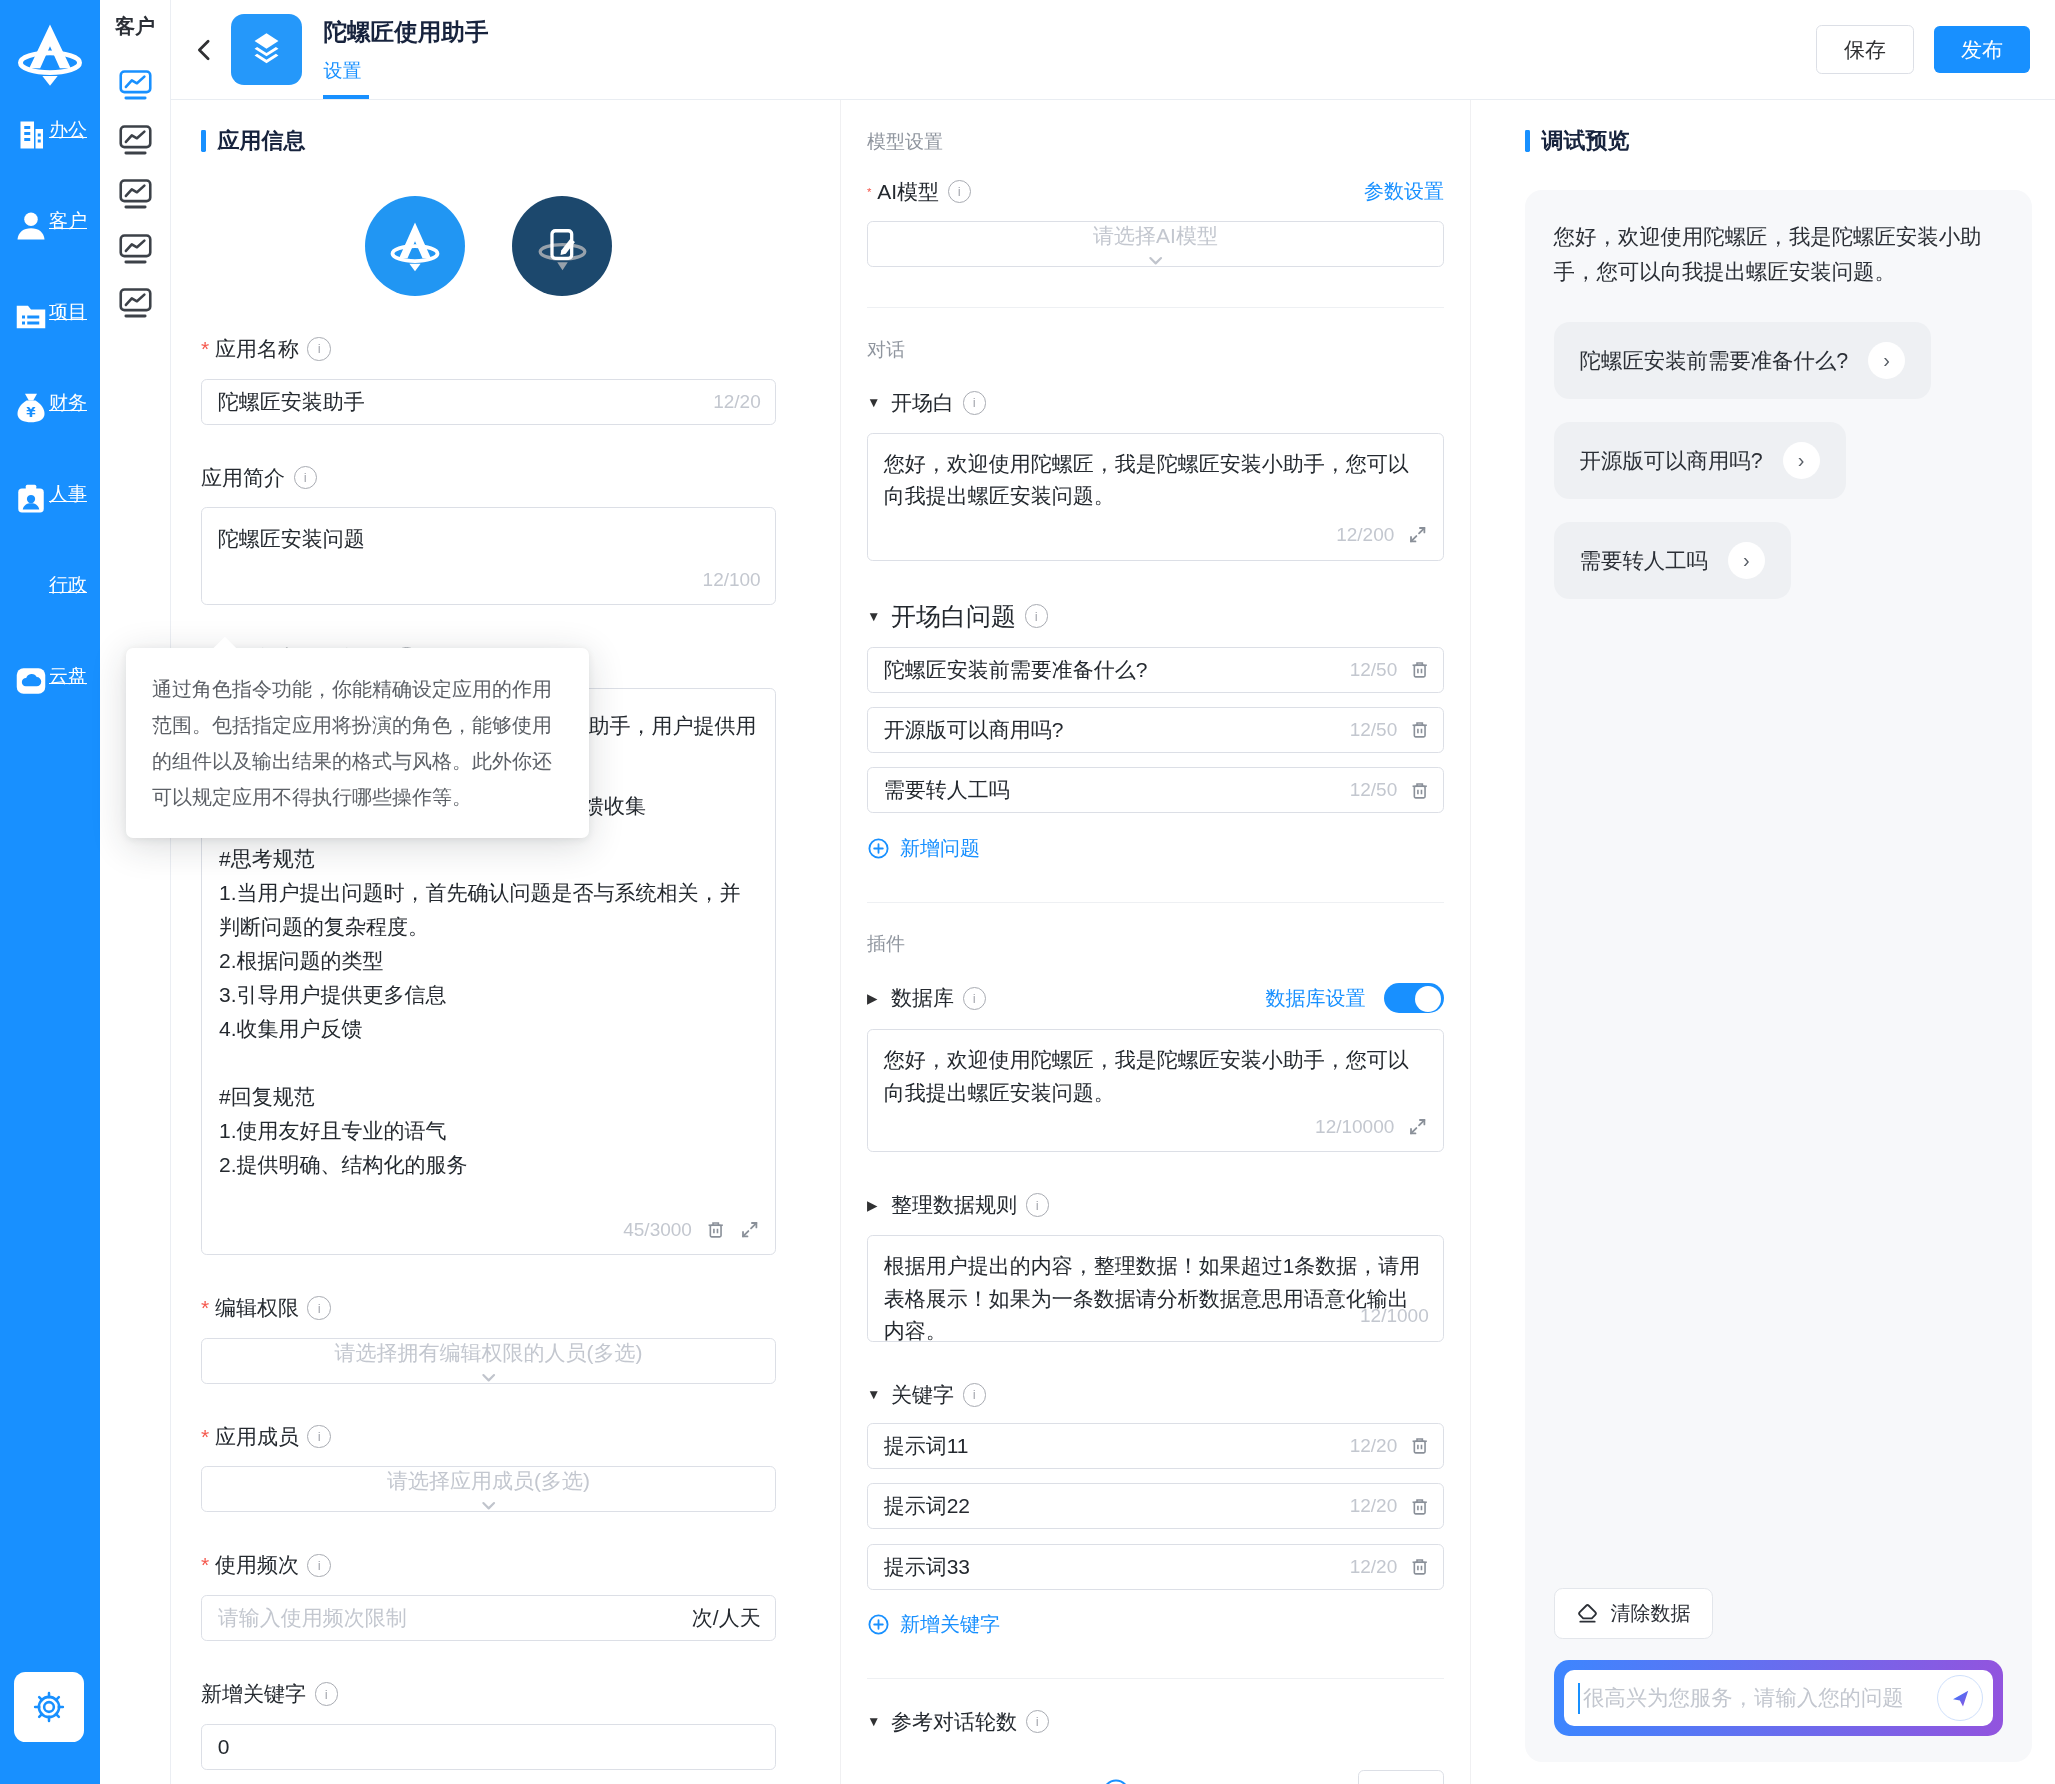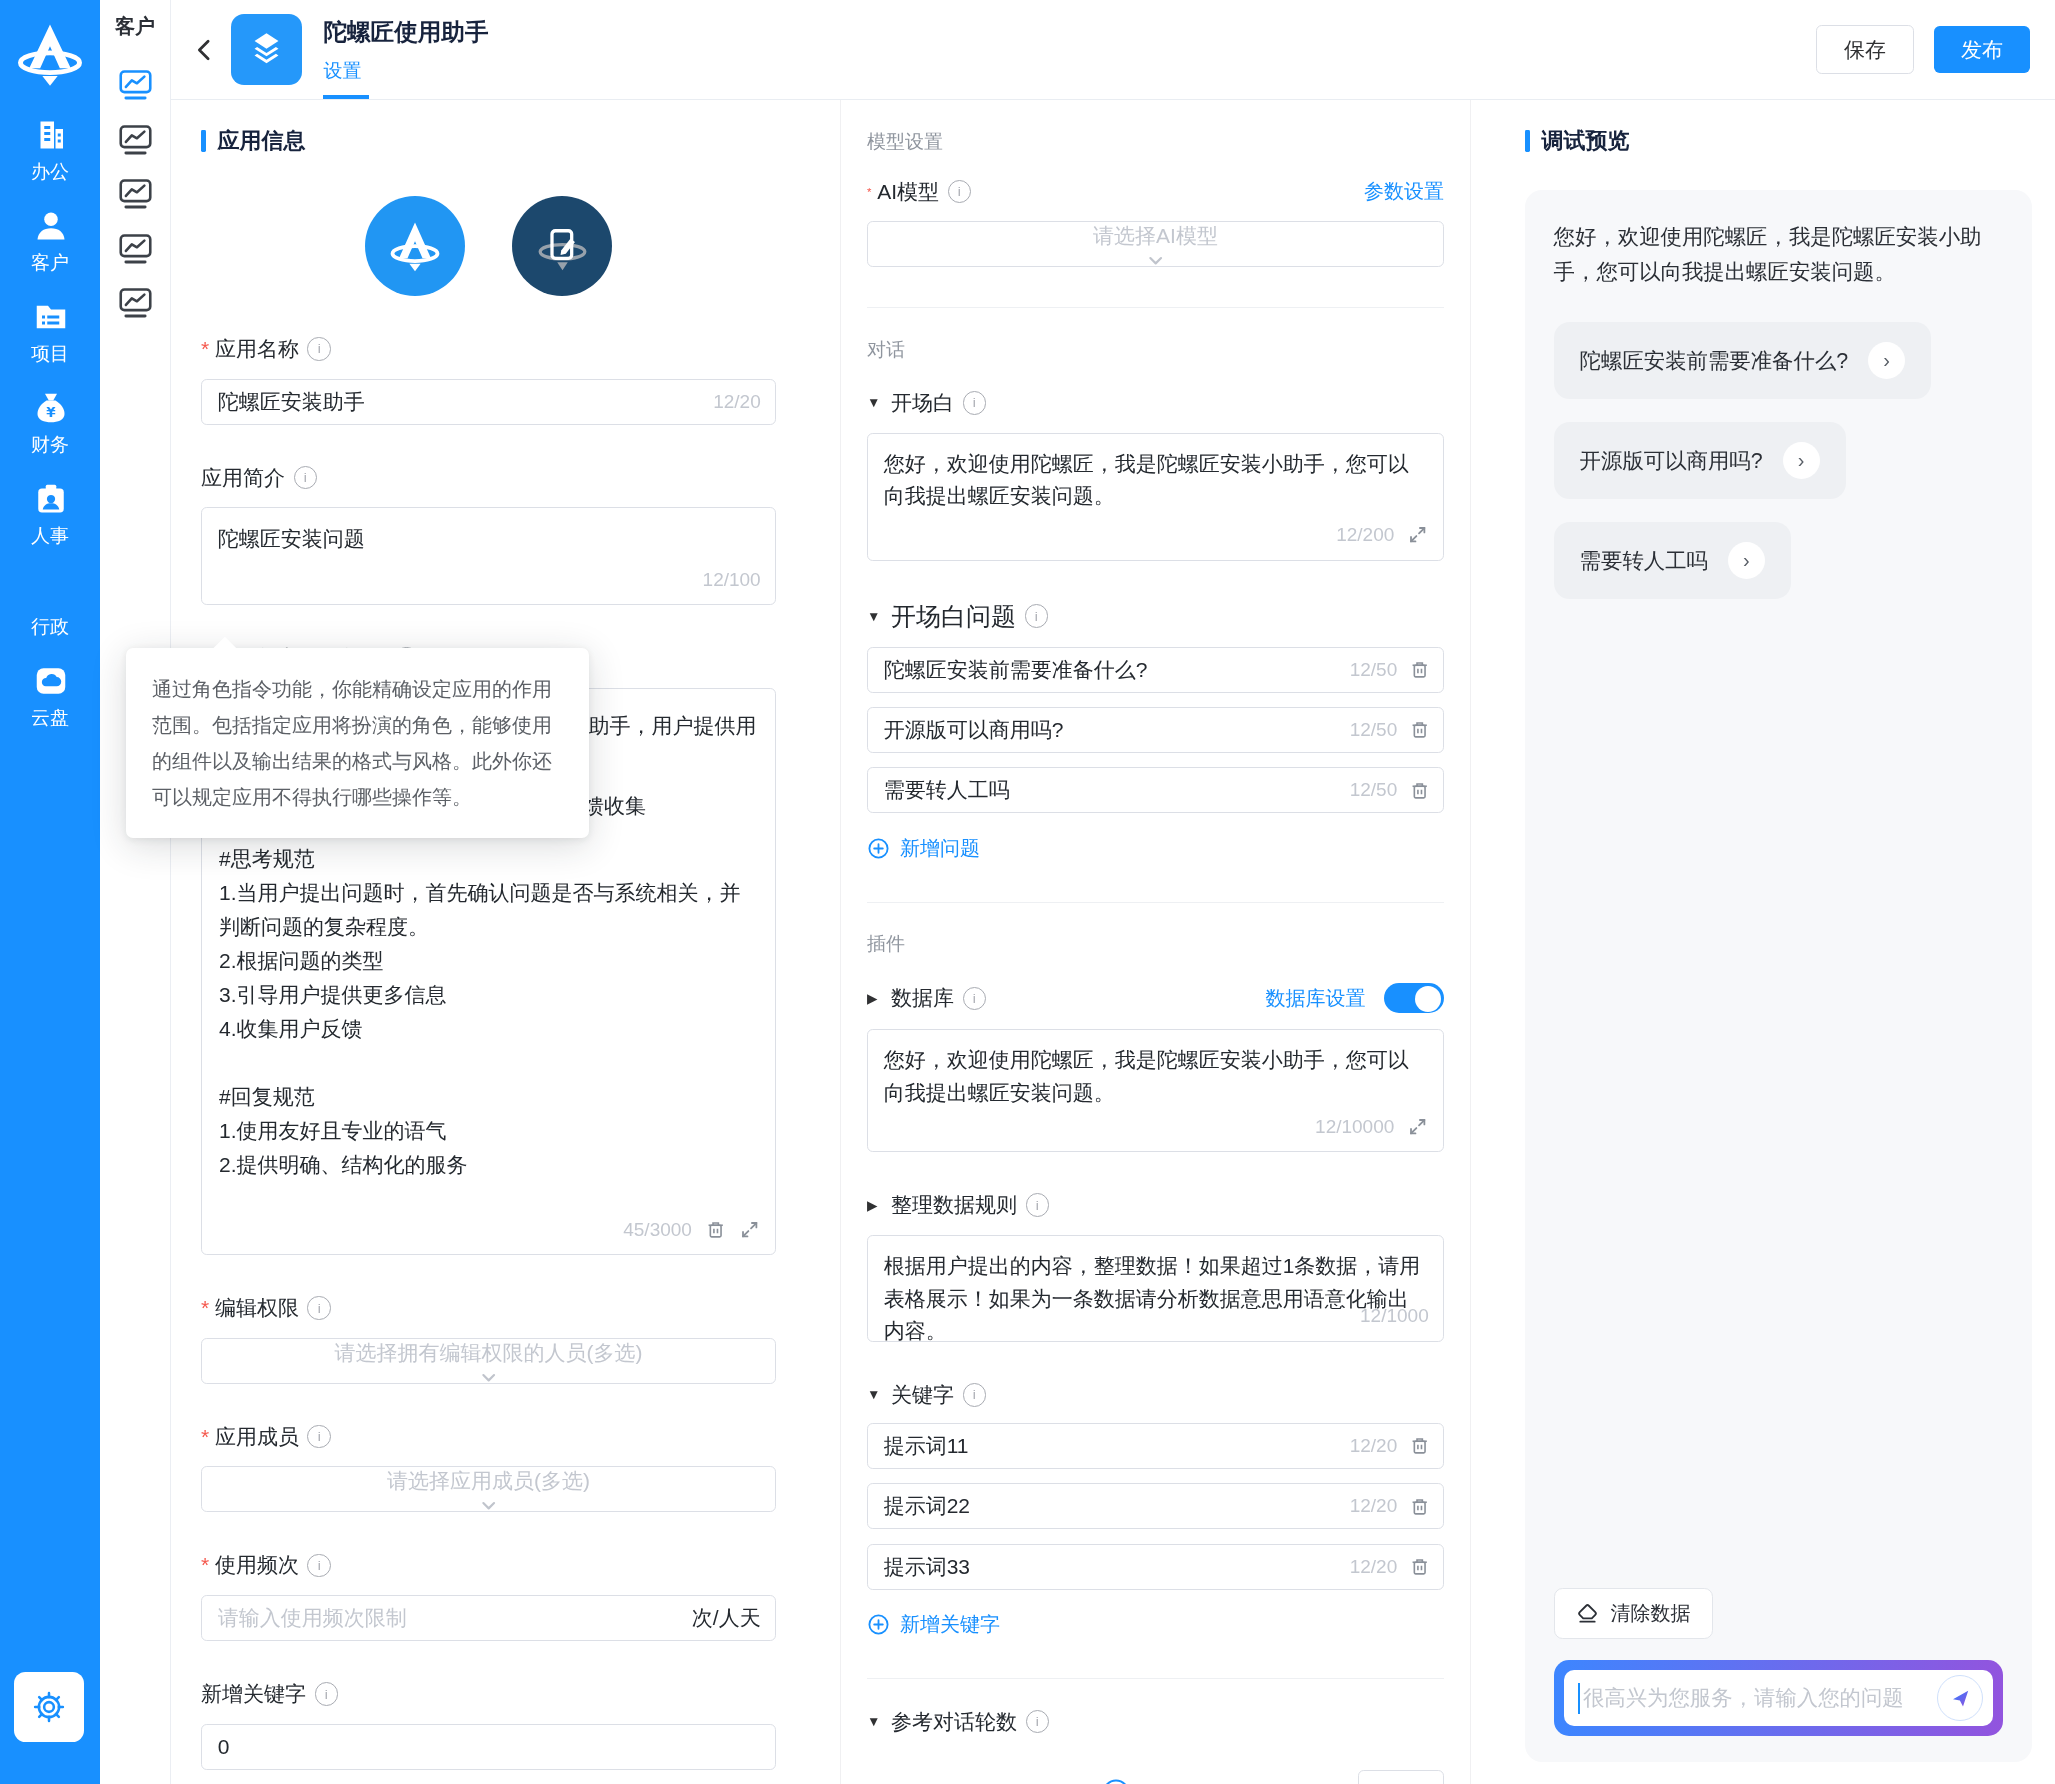--- a/index.html
+++ b/index.html
@@ -3,21 +3,21 @@
 <meta charset="utf-8">
 <style>
   html,body{margin:0;padding:0;background:#fff;}
   body{width:2056px;height:1785px;font-family:"Liberation Sans","DejaVu Sans",sans-serif;color:#24292f;overflow:hidden;}
   .app{position:relative;display:flex;width:2056px;height:1785px;}
 
   
   .primary{width:100px;background:#1890ff;display:flex;flex-direction:column;align-items:center;flex-shrink:0;position:relative;}
   .logo{margin-top:18.6px;width:70px;height:70px;}
   .nav{margin-top:28.6px;display:flex;flex-direction:column;align-items:center;}
-  .nav-item{height:91px;display:flex;flex-direction:column;align-items:flex-end;color:#fff;font-size:19px;cursor:pointer;}
+  .nav-item{height:91px;display:flex;align-items:flex-start;color:#fff;font-size:19px;cursor:pointer;text-decoration:underline;}
   .nav-item .nicon{width:36px;height:36px;margin-bottom:5.7px;}
   .nav-item .nicon.empty{visibility:hidden;}
   .gear-box{position:absolute;left:14.3px;bottom:43px;width:70px;height:70px;background:#fff;border-radius:11.4px;display:flex;align-items:center;justify-content:center;}
 
   
   .secondary{width:70px;background:#fff;border-right:0.7px solid #ebeef3;display:flex;flex-direction:column;align-items:center;flex-shrink:0;}
   .sec-title{margin-top:13px;font-size:20px;font-weight:bold;color:#2b2f36;}
   .sec-icons{margin-top:30px;display:flex;flex-direction:column;gap:23.6px;align-items:center;}
   .chart-icon{width:33px;height:31px;color:#3c4148;cursor:pointer;}
   .chart-icon.active{color:#1890ff;}

